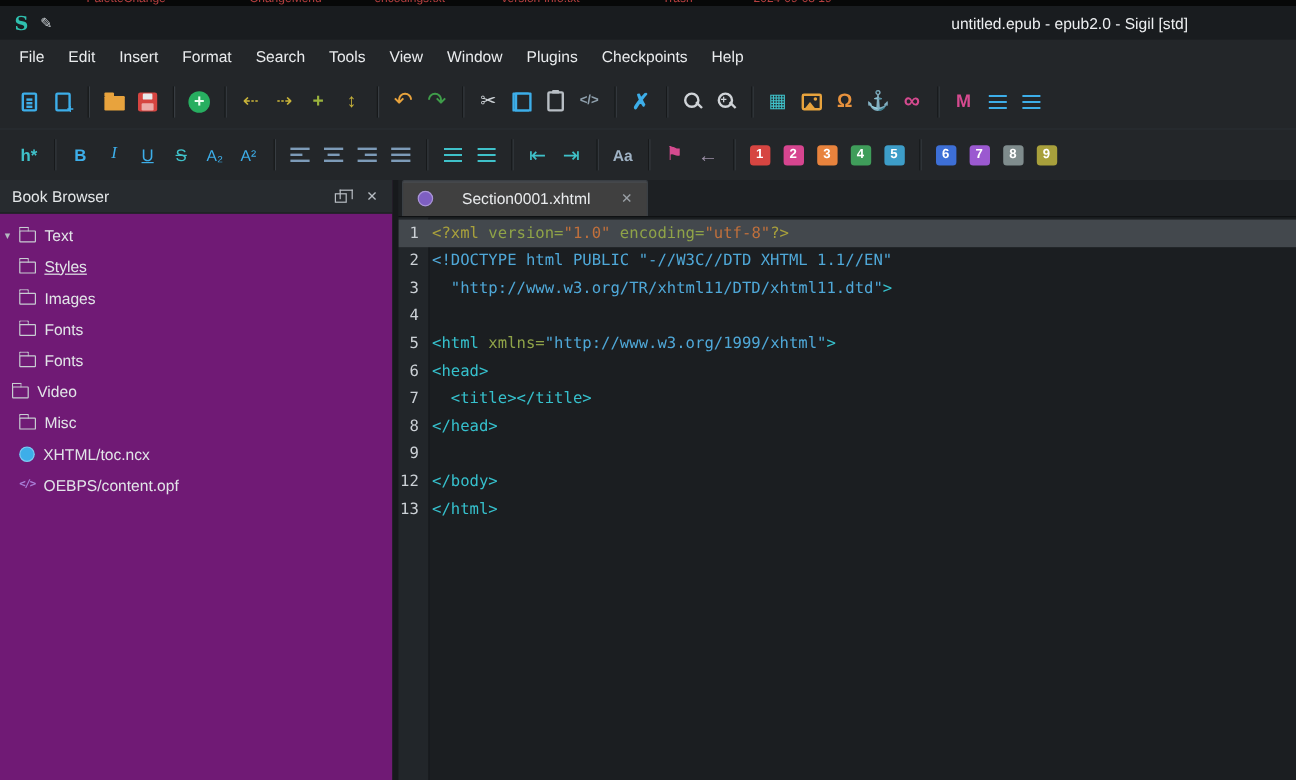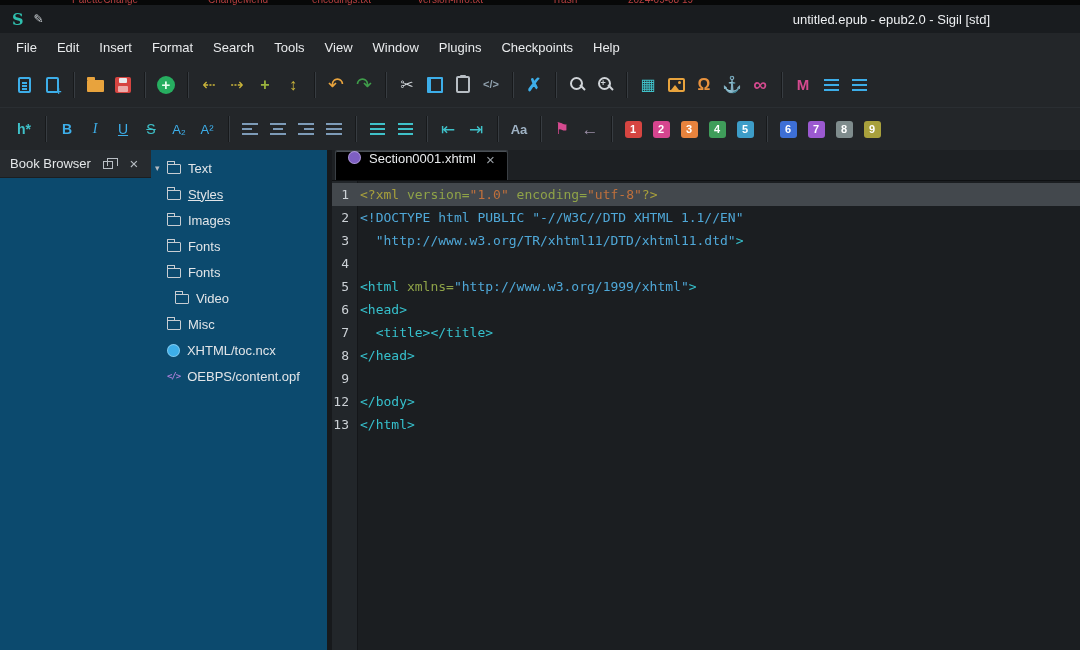--- a/index.html
+++ b/index.html
@@ -57,41 +57,41 @@
   .k-alignl{background-size:16px 2px,10px 2px,16px 2px;background-position:0 0,0 5px,0 10px}
   .k-alignc{background-size:16px 2px,10px 2px,16px 2px;background-position:0 0,3px 5px,0 10px}
   .k-alignr{background-size:16px 2px,10px 2px,16px 2px;background-position:0 0,6px 5px,0 10px}
   .k-alignj{background-size:16px 2px,16px 2px,16px 2px;background-position:0 0,0 5px,0 10px}
   .k-clip{width:17px;height:17px;border-radius:3px;font-size:11px;font-weight:700}
   .k-restore{width:10px;height:8px;border:1px solid #b8bec4;position:relative;margin-top:3px}
   .k-restore::before{content:"";position:absolute;top:-4px;left:3px;width:9px;height:7px;border:1px solid #b8bec4;border-bottom:none}
 
   
   .main{flex:1;display:flex;min-height:0}
-  .dock{width:327px;flex:none;display:flex;flex-direction:row;min-height:0;background:#0c4a6e}
+  .dock{width:327px;flex:none;display:flex;flex-direction:column;min-height:0;background:#701a75}
   .dock-header{height:28px;flex:none;display:flex;align-items:center;gap:8px;padding:0 8px 0 10px;background:#272b2f;border-bottom:1px solid #1b1e21;color:#e4e7e9}
   .dock-title{flex:1}
   .dh-btn{width:18px;height:18px;display:flex;align-items:center;justify-content:center;color:#b8bec4;font-size:15px}
   .tree{flex:1;padding-top:5px;overflow:hidden}
   .tree-row{height:26px;display:flex;align-items:center;gap:7px;position:relative;color:#e2e5e8}
   .tree-row.selected{background:linear-gradient(to right,transparent 18px,var(--selection) 18px);color:#ffffff}
   .tree-arrow{position:absolute;left:4px;top:50%;transform:translateY(-50%);font-size:9px;color:#b4bac0}
   .tree-label{white-space:nowrap}
   .t-ic{flex:none;display:flex;align-items:center;justify-content:center}
   .t-folder{width:14px;height:10px;border:1px solid #c8cdd2;border-radius:1px;position:relative;margin-top:2px}
   .t-folder::before{content:"";position:absolute;top:-4px;left:-1px;width:6px;height:3px;border:1px solid #c8cdd2;border-bottom:none;border-radius:1px 1px 0 0}
   .t-xhtml{width:13px;height:13px;border-radius:50%;background:#7e5fc2;box-shadow:inset 0 0 0 1px rgba(255,255,255,.35)}
   .t-ncx{width:13px;height:13px;border-radius:50%;background:#3daee9;box-shadow:inset 0 0 0 1px rgba(255,255,255,.35)}
   .t-opf{color:#a97fd8;font-size:9px;font-weight:700;font-family:"DejaVu Sans Mono",monospace;letter-spacing:-1px}
   .splitter{width:5px;flex:none;background:#17191c}
 
   
   .editor-pane{flex:1;display:flex;flex-direction:column;min-width:0;background:#1b1e21}
   .tabbar{height:31px;flex:none;background:#1d2023;display:flex;align-items:flex-end;padding-left:3px;border-bottom:1px solid #0f1113}
-  .tab{height:30px;display:flex;gap:8px;padding:0 12px;background:#000000;border:1px solid #3a3f44;border-bottom:none;border-radius:2px 2px 0 0;box-shadow:inset 0 1px 0 #4a5056}
+  .tab{height:30px;display:flex;align-items:center;gap:24px;padding:0 12px;background:#404040;border:1px solid #3a3f44;border-bottom:none;border-radius:2px 2px 0 0;box-shadow:inset 0 1px 0 #4a5056}
   .tab-label{color:#e9ebed}
   .tab-close{color:#9aa0a6;font-size:15px;margin-left:2px}
   .code{flex:1;position:relative;font-family:"DejaVu Sans Mono",monospace;font-size:13px;padding-top:2px;overflow:hidden}
   .code::before{content:"";position:absolute;left:0;top:0;bottom:0;width:25px;background:#22262a;border-right:1px solid #141619}
   .code-line{display:flex;height:23px;line-height:23px;position:relative;z-index:1;white-space:pre}
   .code-line.current{background:var(--current_line)}
   .ln{flex:0 0 21px;text-align:right;padding-right:4px;color:#ccd1d6}
   .lc{padding-left:7px}
   .s-tag{color:var(--tag)} .s-attr{color:var(--attr)} .s-val{color:var(--value)}
   .s-str{color:var(--string)} .s-pi{color:var(--pi)} .s-ent{color:var(--entity)}
@@ -334,21 +334,21 @@
             <span class="tree-label">Images</span>
           </div>
           <div class="tree-row" style="padding-left: 16px;">
             <span class="t-ic t-folder"></span>
             <span class="tree-label">Fonts</span>
           </div>
           <div class="tree-row" style="padding-left: 16px;">
             <span class="t-ic t-folder"></span>
             <span class="tree-label">Fonts</span>
           </div>
-          <div class="tree-row" style="padding-left: 24px;">
+          <div class="tree-row" style="padding-left: 10px;">
             <span class="t-ic t-folder"></span>
             <span class="tree-label">Video</span>
           </div>
           <div class="tree-row" style="padding-left: 16px;">
             <span class="t-ic t-folder"></span>
             <span class="tree-label">Misc</span>
           </div>
           <div class="tree-row" style="padding-left: 16px;">
             <span class="t-ic t-ncx"></span>
             <span class="tree-label">XHTML/toc.ncx</span>

